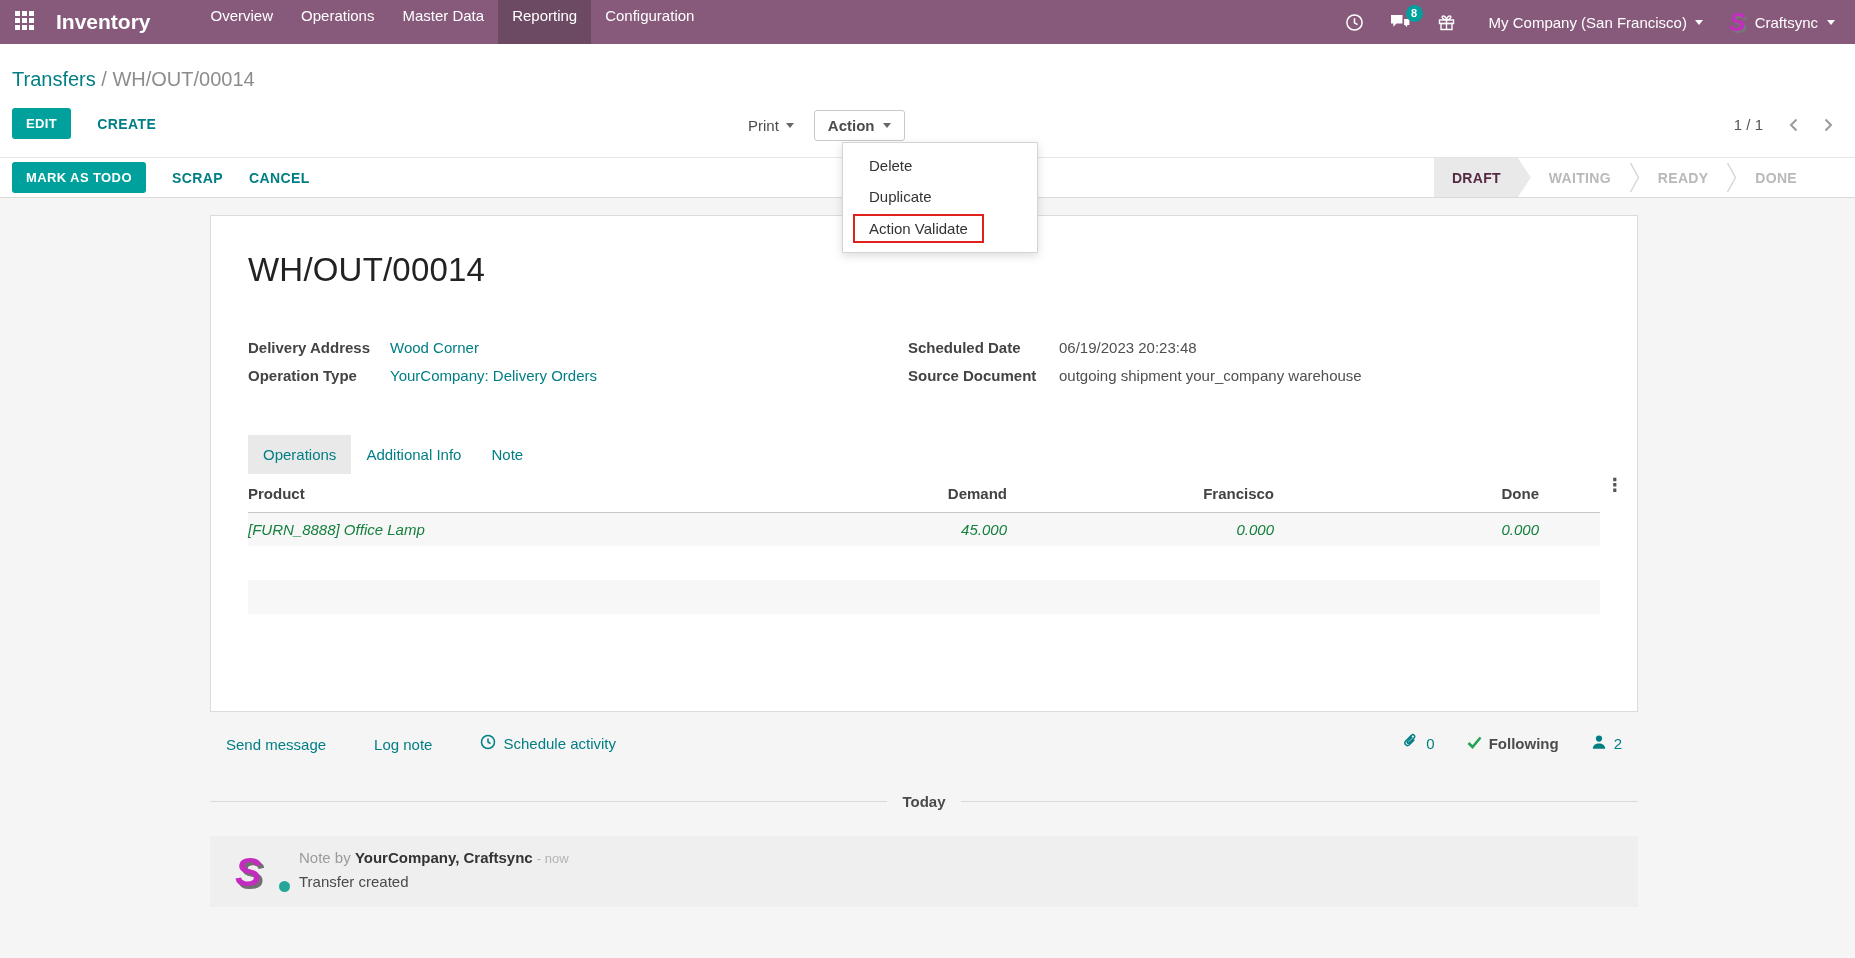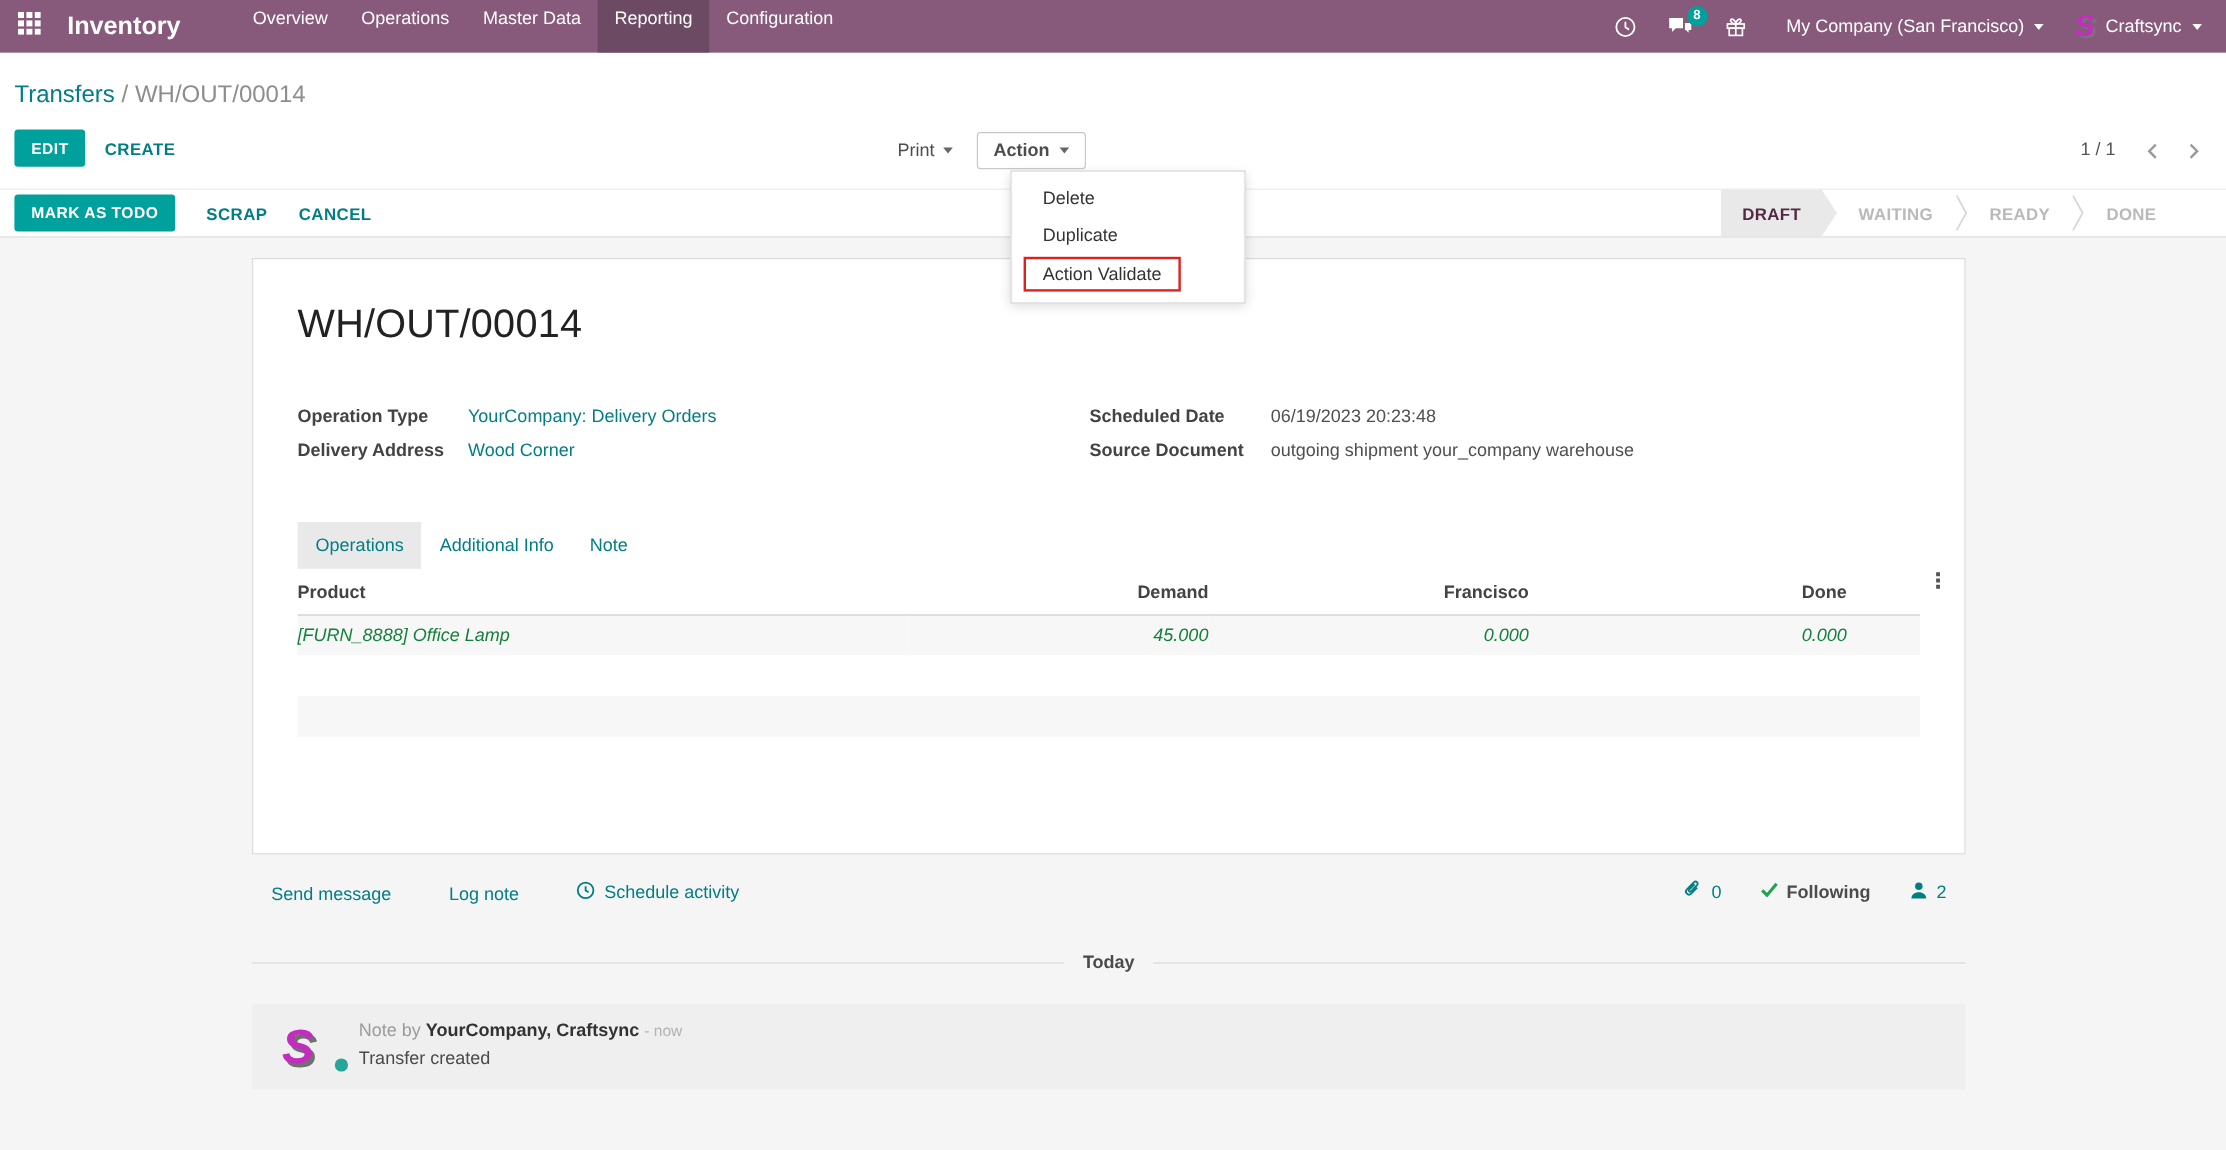--- a/index.html
+++ b/index.html
@@ -29,31 +29,31 @@
   .s-logo { font-weight:700; font-style:italic; color:#c42cc0; line-height:1; position:relative; display:inline-block; }
   .s-logo.small { font-size:25px; text-shadow:2px 2px 0 #777; }
   .s-logo.large { font-size:40px; text-shadow:3px 3px 0 #707070; }
   .presence-dot { position:absolute; width:11px; height:11px; border-radius:50%; background:#26a59a; right:-7px; bottom:0; }
 
   
   .control-panel { background:#fff; height:113px; position:relative; }
   .breadcrumb { position:absolute; top:24px; left:12px; font-size:20px; }
   .breadcrumb .parent { color:#017E84; cursor:pointer; }
   .breadcrumb .sep, .breadcrumb .current { color:#8d8d8d; }
-  .btn-row { position:absolute; top:64px; left:12px; display:flex; align-items:center; gap:16px; }
+  .btn-row { position:absolute; top:64px; left:12px; display:flex; align-items:center; gap:26px; }
   .btn-primary { background:#00A09D; color:#fff; font-size:13px; font-weight:700; padding:8px 14px;
                  border-radius:3px; letter-spacing:.4px; cursor:pointer; white-space:nowrap; }
   .btn-link { color:#017E84; font-size:14px; font-weight:700; letter-spacing:.4px; cursor:pointer; }
   .center-actions { position:absolute; top:66px; left:744px; display:flex; align-items:center; gap:16px;
                     font-size:15px; color:#4c4c4c; }
   .print-btn { display:flex; align-items:center; gap:7px; padding:6px 4px; cursor:pointer; }
   .action-btn { display:flex; align-items:center; gap:8px; border:1px solid #c9c9c9; border-radius:3px;
                 padding:6px 13px; font-weight:700; cursor:pointer; background:#fff; }
   .caret.dark { border-top-color:#666; }
-  .pager { position:absolute; top:72px; right:22px; display:flex; align-items:flex-end; gap:26px; font-size:15px; color:#555; }
+  .pager { position:absolute; top:72px; right:22px; display:flex; align-items:center; gap:26px; font-size:15px; color:#555; }
   .pager .chev { cursor:pointer; display:flex; }
 
   .dropdown { position:absolute; top:98px; left:818px; width:196px; background:#fff; border:1px solid #d4d4d4;
               box-shadow:0 3px 9px rgba(0,0,0,.14); padding:7px 0; z-index:30;margin-left:24px; }
   .dropdown-item { font-size:15px; color:#333; padding:7px 10px 7px 26px; cursor:pointer; }
   .dropdown-item.hl { padding:2px 10px; }
   .hl-box { display:inline-block; border:2px solid #e0201d; padding:4px 14px; }
 
   
   .status-bar { background:#fff; border-top:1px solid #e6e6e6; border-bottom:1px solid #dadada;
@@ -240,26 +240,26 @@
   </div>
 </div>
 
 <div class="content">
   <div class="sheet">
     <h1 class="doc-title">WH/OUT/00014</h1>
 
     <div class="fields">
       <div class="fgroup left">
         <div class="frow">
+          <span class="flabel">Delivery Address</span>
+          <span class="fvalue link">Wood Corner</span>
+        </div>
+        <div class="frow">
           <span class="flabel">Operation Type</span>
           <span class="fvalue link">YourCompany: Delivery Orders</span>
-        </div>
-        <div class="frow">
-          <span class="flabel">Delivery Address</span>
-          <span class="fvalue link">Wood Corner</span>
         </div>
       </div>
       <div class="fgroup right">
         <div class="frow">
           <span class="flabel">Scheduled Date</span>
           <span class="fvalue">06/19/2023 20:23:48</span>
         </div>
         <div class="frow">
           <span class="flabel">Source Document</span>
           <span class="fvalue">outgoing shipment your_company warehouse</span>

